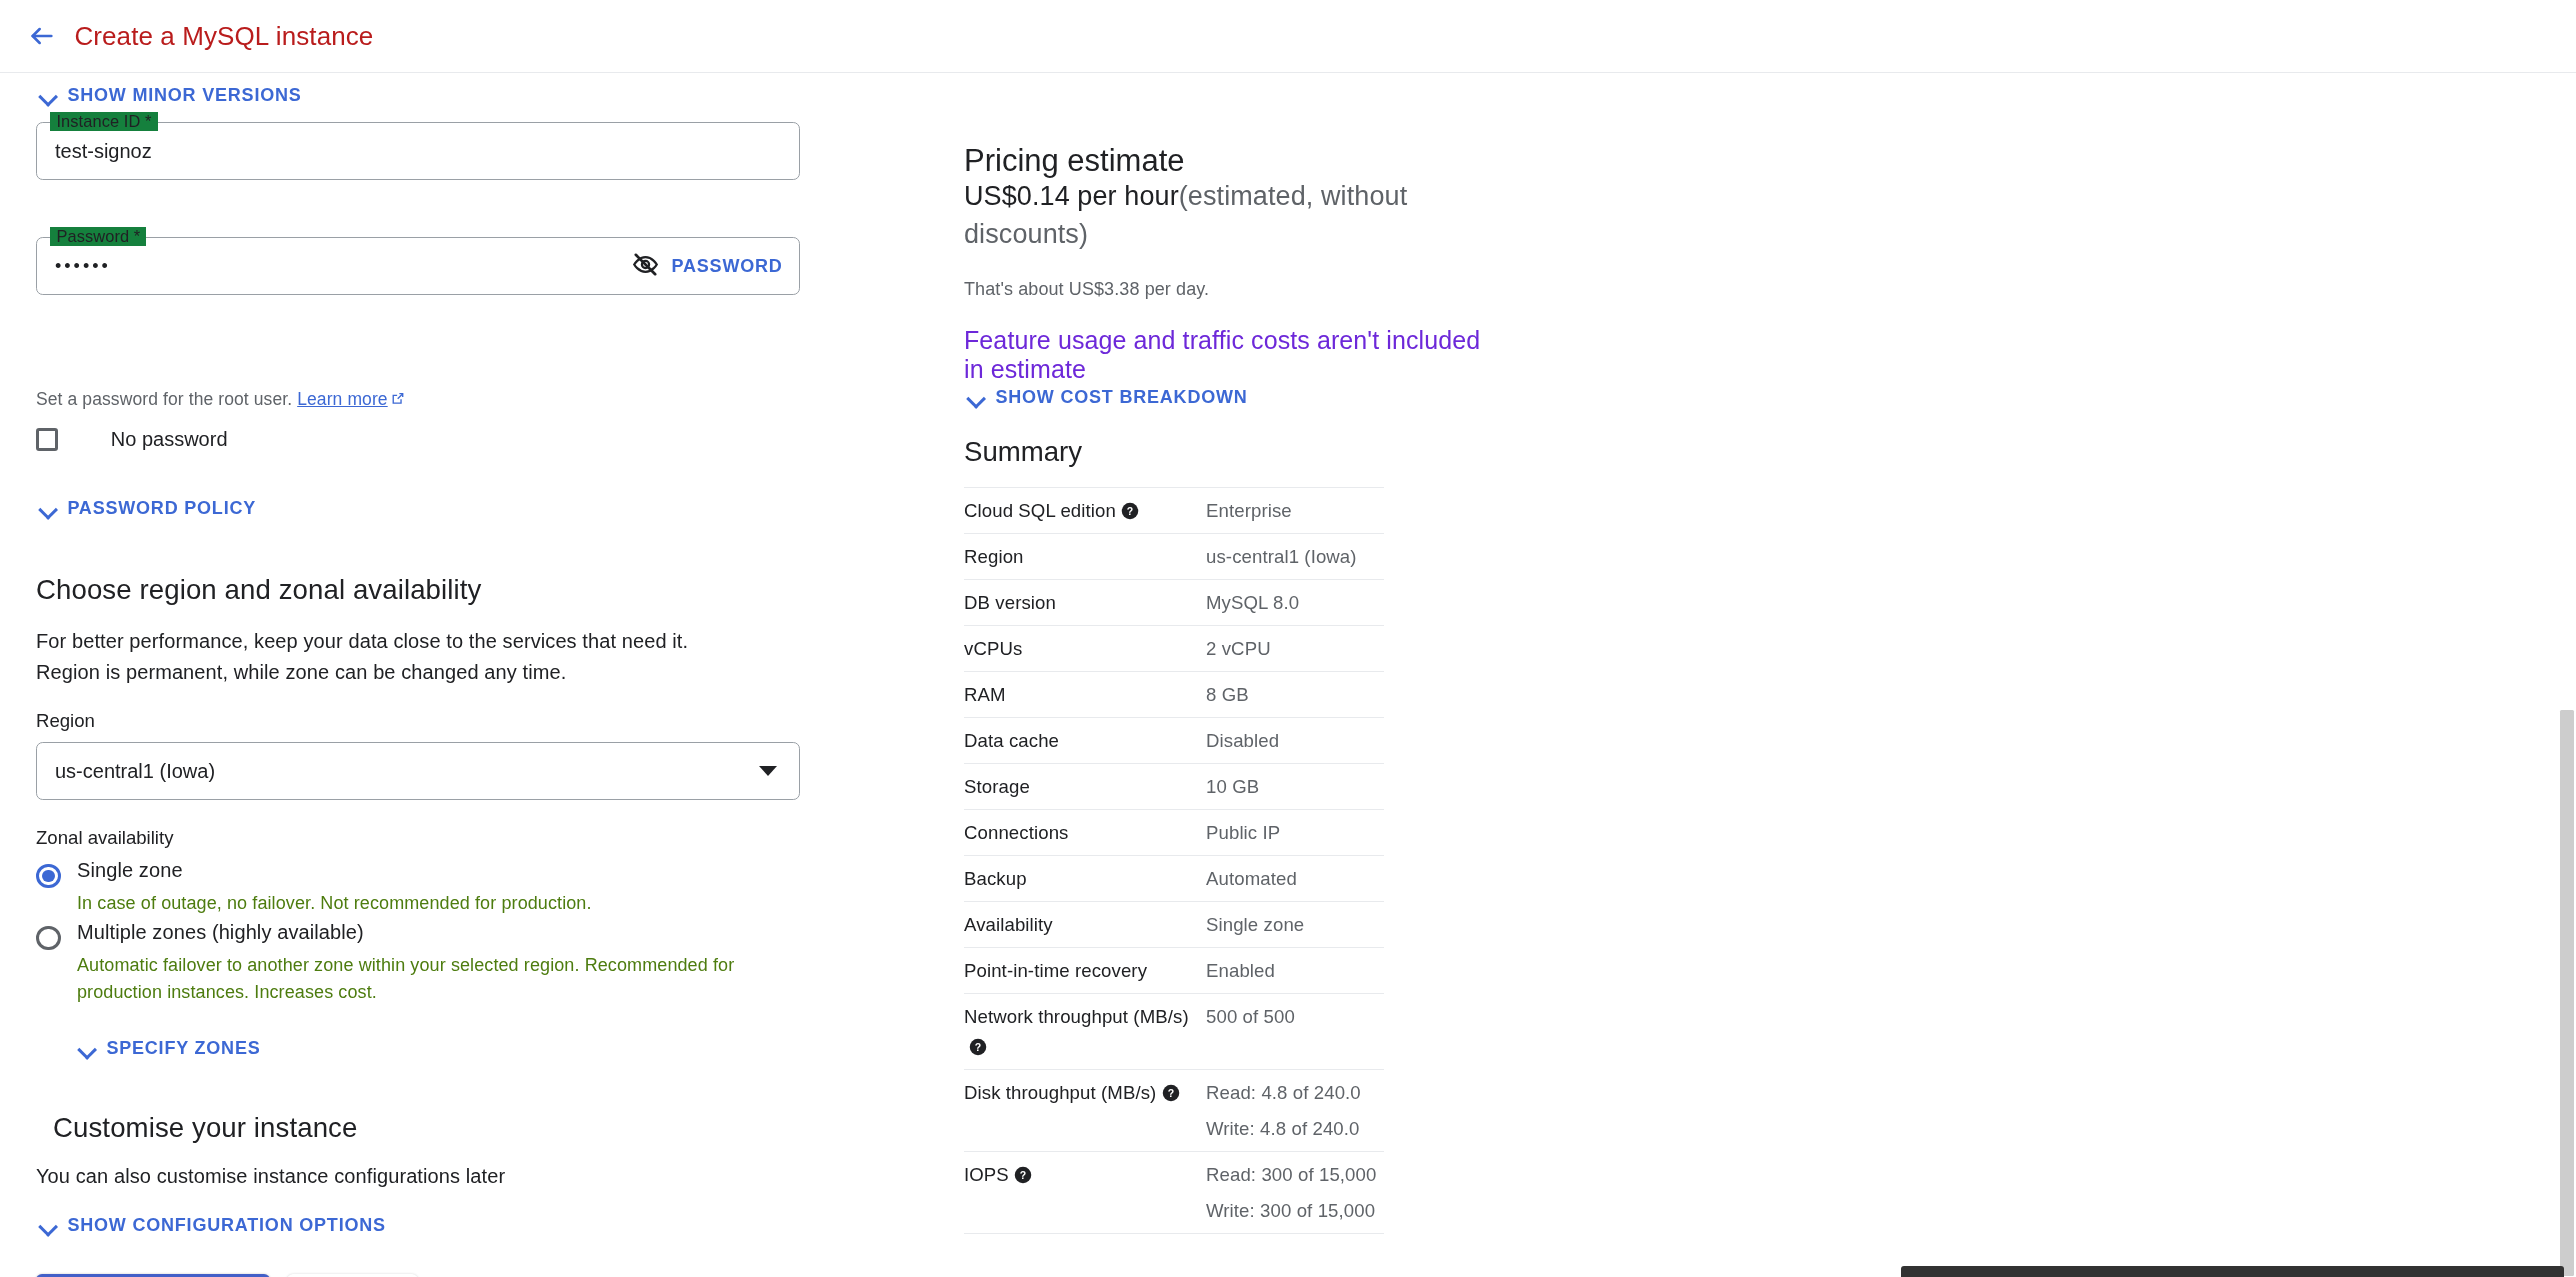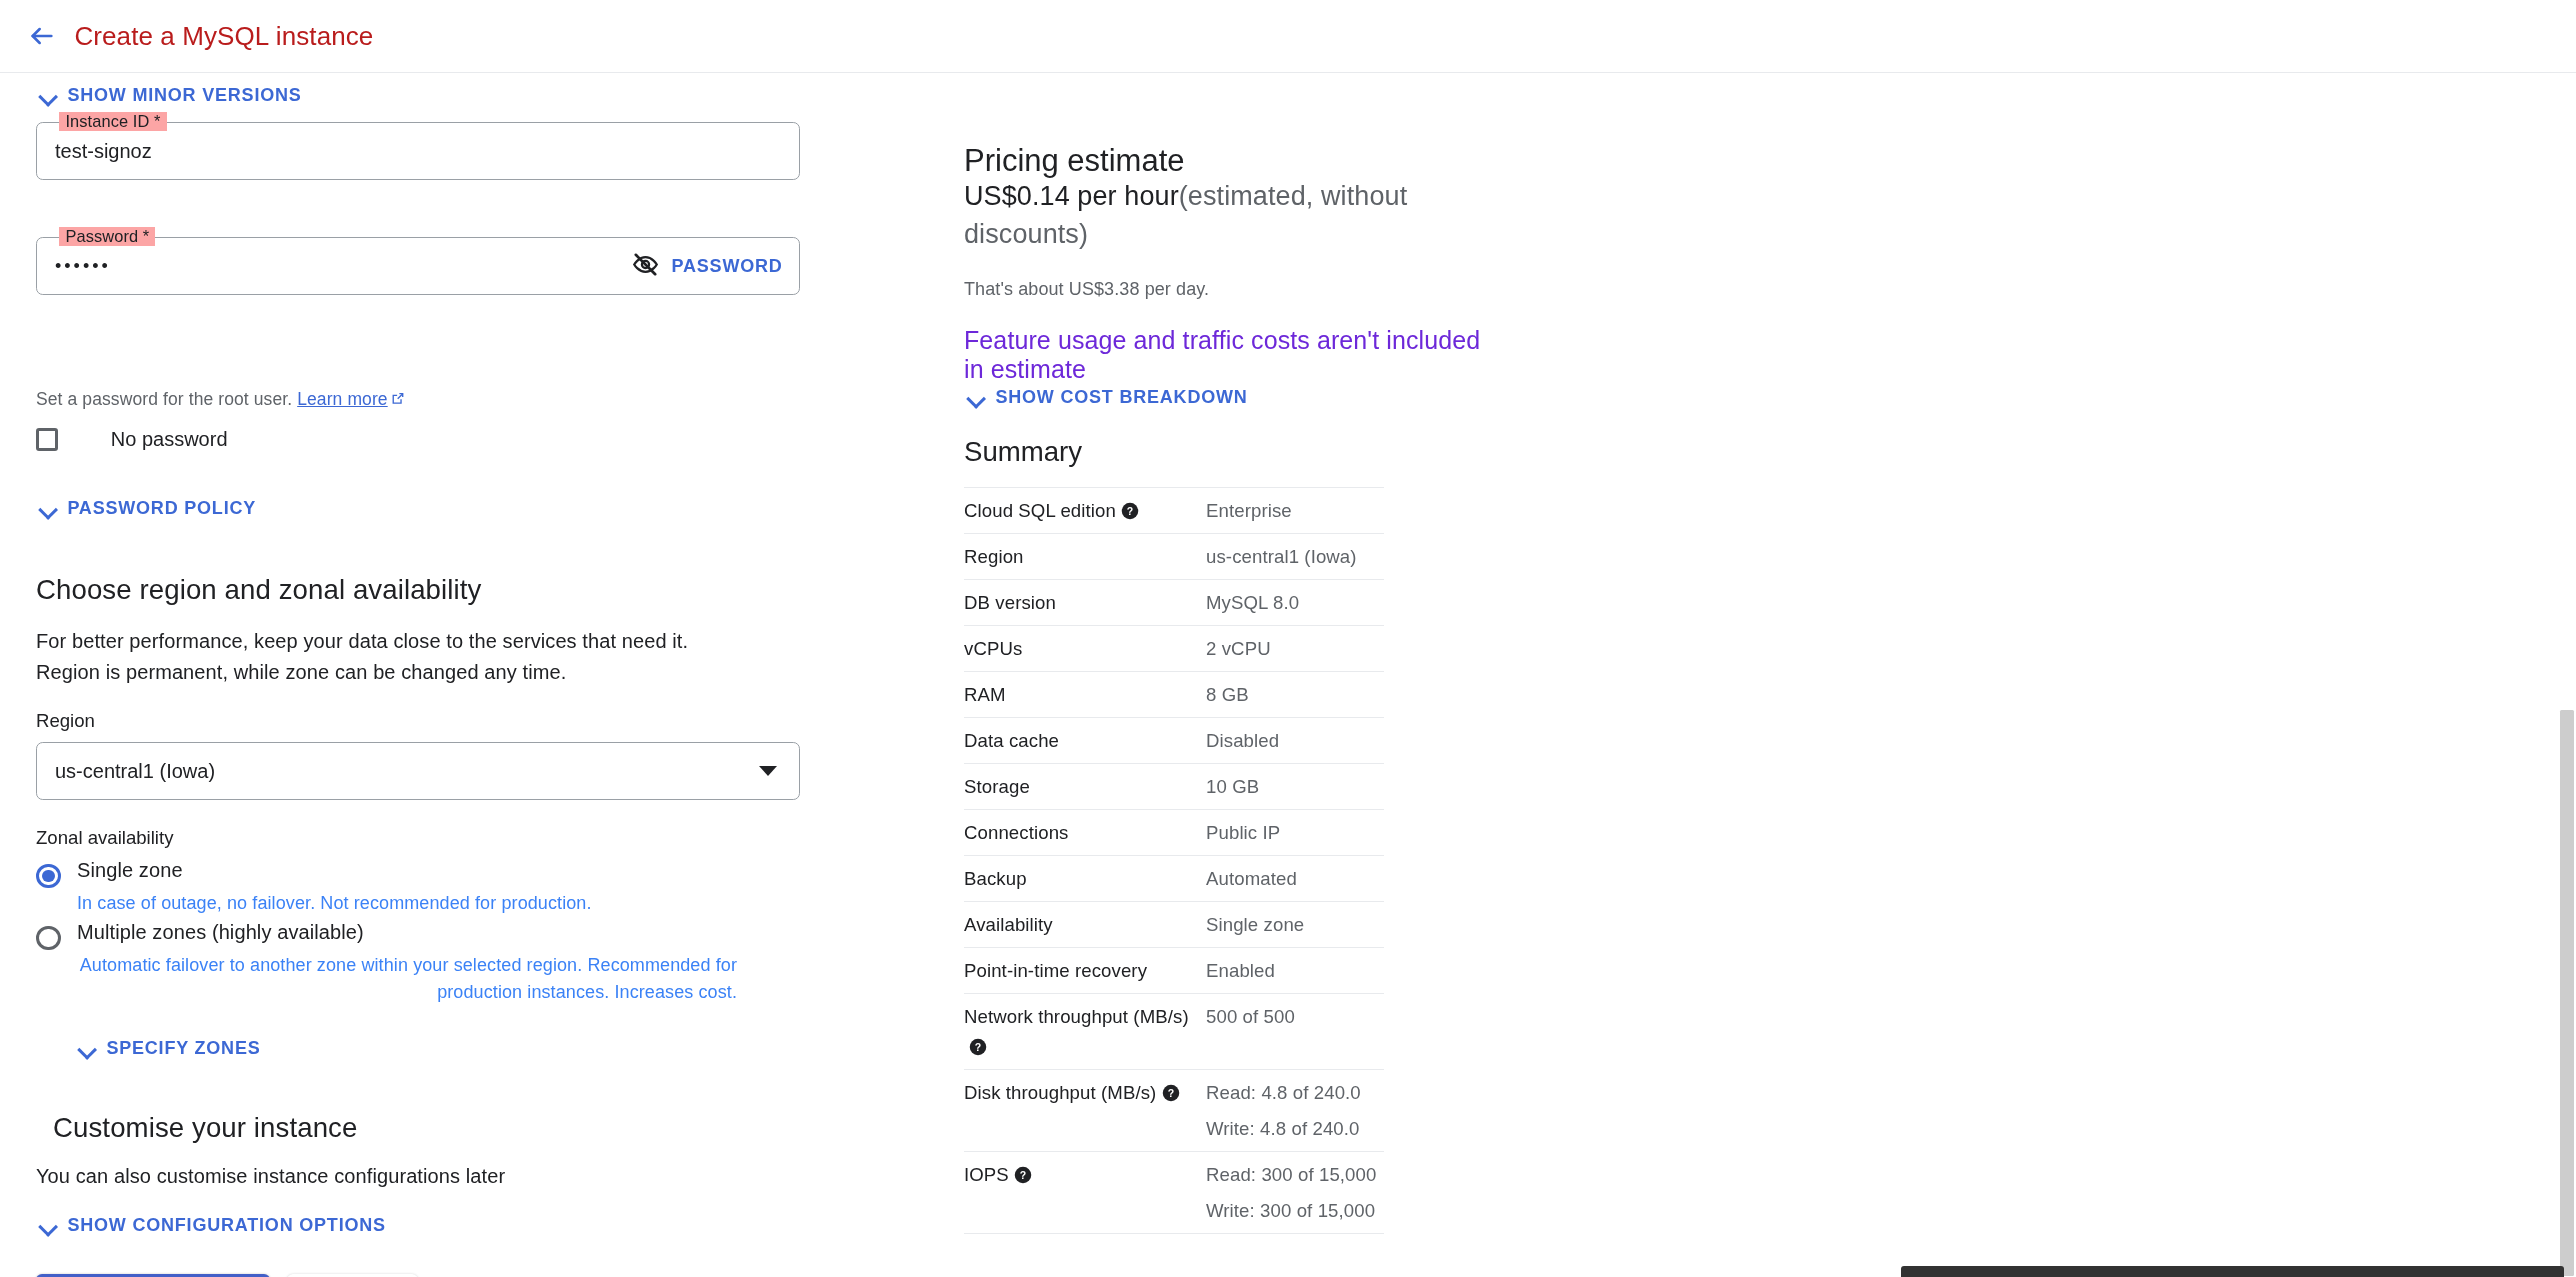--- a/index.html
+++ b/index.html
@@ -78,28 +78,27 @@
     position: relative;
     height: 58px;
     border: 1.5px solid #9aa0a6;
     border-radius: 6.7px;
     background: #fff;
     display: flex; align-items: center;
   }
   .field .legend {
     position: absolute;
     top: -11.2px; left: 13.4px;
-    background: #fca5a5;
+    background: #15803d;
     padding: 0 6px;
     font-size: 16.4px;
     color: #202124;
     font-weight: 500;
     letter-spacing: 0.1px;
     white-space: nowrap;
-    margin-left: 9px;
   }
   .field input {
     border: none; outline: none;
     background: transparent;
     font-family: "Liberation Sans", sans-serif;
     font-size: 20px;
     color: #202124;
     padding: 0 18px;
     width: 100%;
     height: 100%;
@@ -226,25 +225,24 @@
     margin: -6.3px 0 0 -6.3px;
     border-radius: 50%;
     background: #3c68d4;
   }
   .radio-txt { margin-left: 16.4px; }
   .radio-title {
     font-size: 20px; color: #202124;
     letter-spacing: 0.1px;
   }
   .radio-desc {
-    font-size: 18px; color: #3b82f6;
+    font-size: 18px; color: #4d7c0f;
     margin-top: 8.2px;
     line-height: 27px;
     letter-spacing: 0.1px;
-    text-align: right;
   }
 
   
   .btn-row { display: flex; align-items: center; }
   .btn-primary {
     background: #4360c8;
     color: #fff;
     border: none;
     border-radius: 6px;
     font-family: "Liberation Sans", sans-serif;

